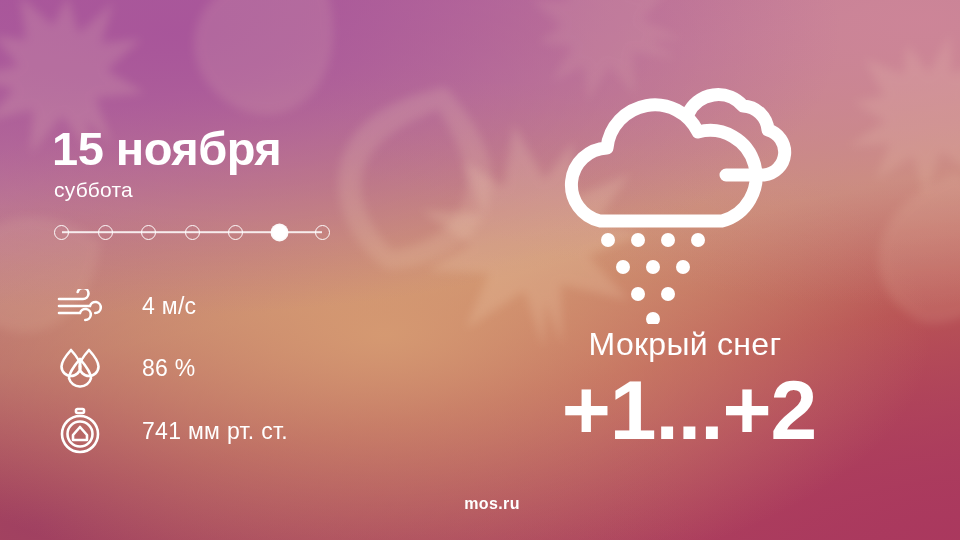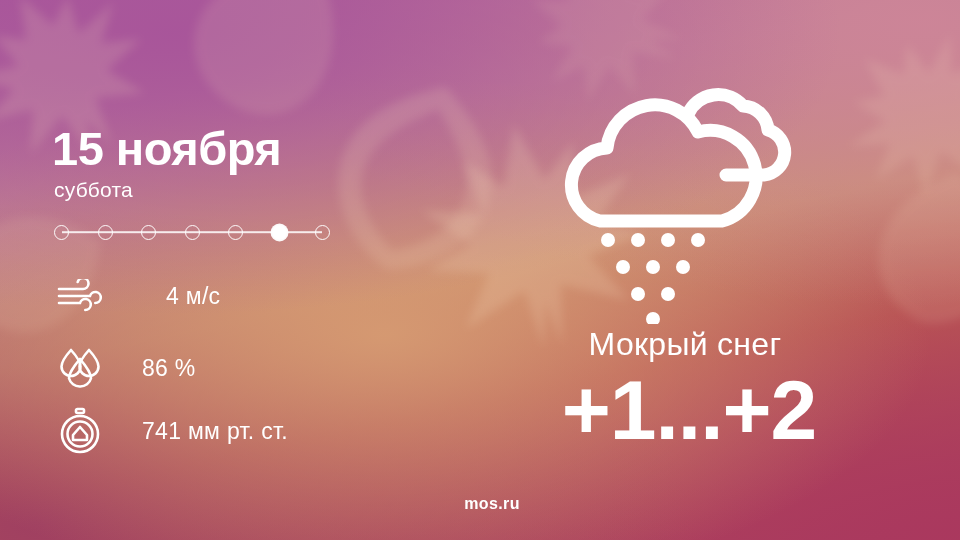--- a/index.html
+++ b/index.html
@@ -82,21 +82,21 @@
     border:1.7px solid rgba(255,255,255,.95);
     background:transparent;
   }
   .daydot.active { background:#fff; box-shadow:0 0 0 1.5px rgba(255,255,255,.95); }
 
   
   .metric { position:absolute; left:0; display:flex; align-items:center; }
   .metric .ico { width:56px; height:56px; display:flex; align-items:center; justify-content:center; }
   .metric .ico svg { display:block; }
   .metric .val { margin-left:34px; color:#fff; font-size:23px; letter-spacing:.3px; white-space:nowrap; }
-  #metric-wind     { top:268px;gap:24px; }
+  #metric-wind     { top:278px; }
   #metric-humidity { top:340px; }
   #metric-pressure { top:403px; }
 
   
   #right-col { position:absolute; left:470px; top:0; width:430px; height:540px; }
 
   #weather-icon { position:absolute; left:55px; top:62px; width:300px; height:262px; }
   #weather-icon svg { display:block; width:100%; height:100%; }
 
   #condition {

